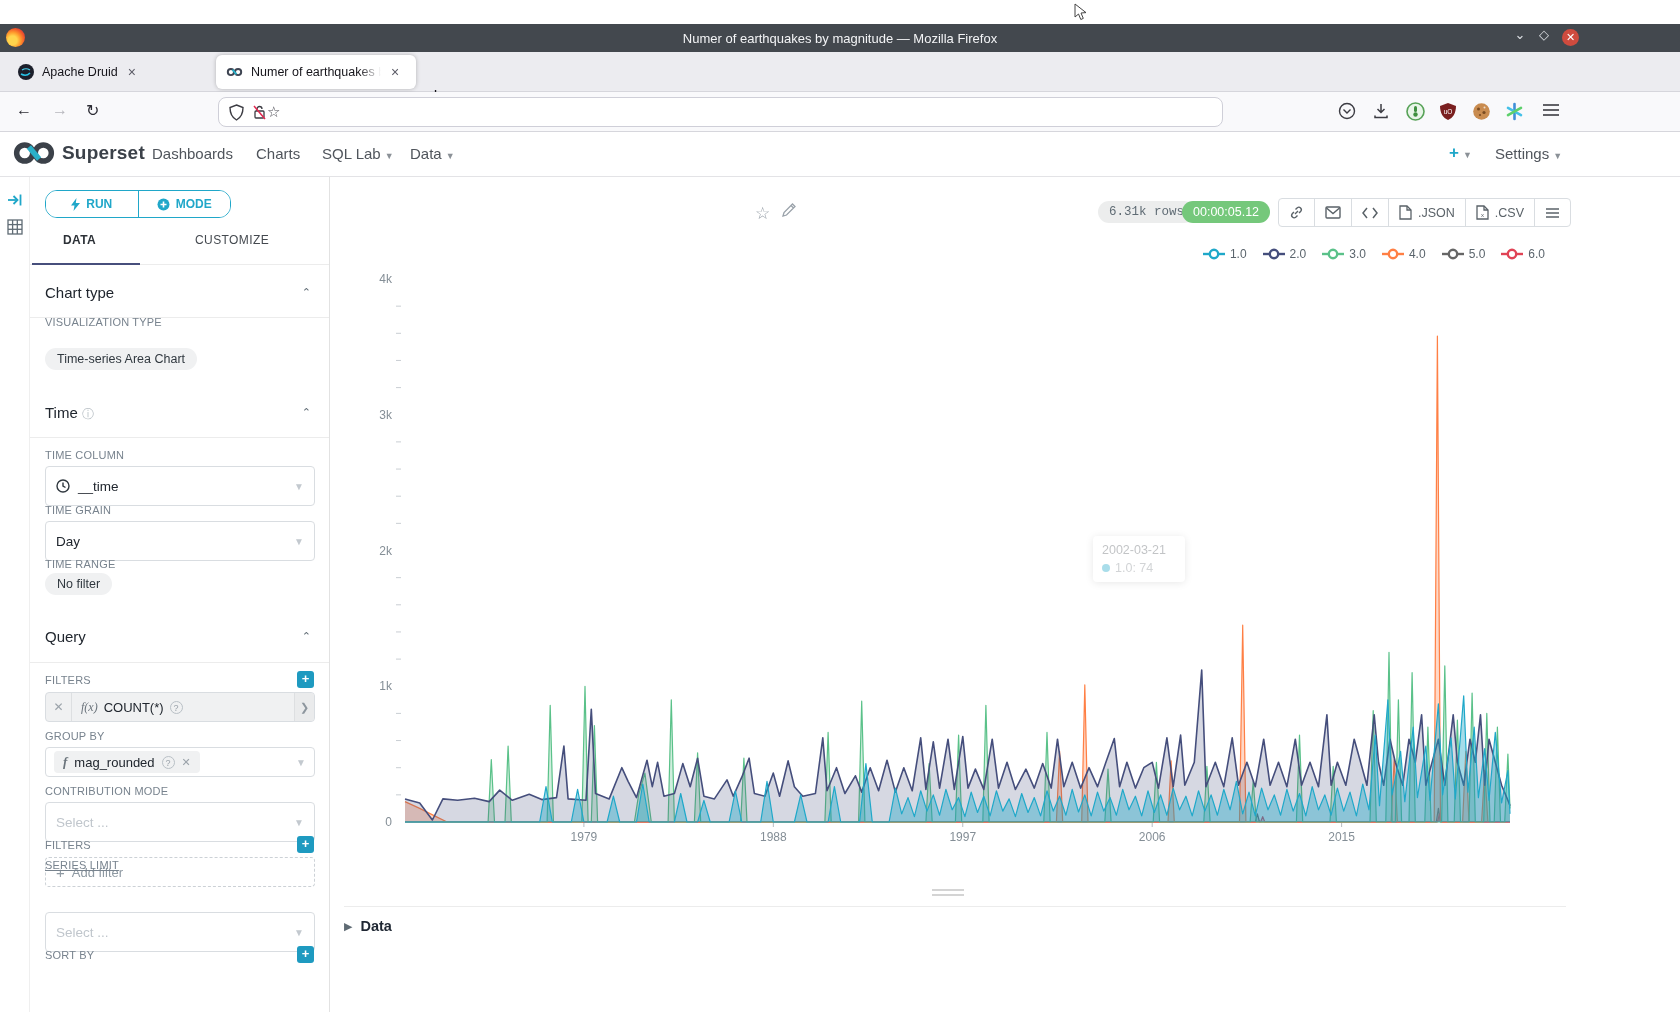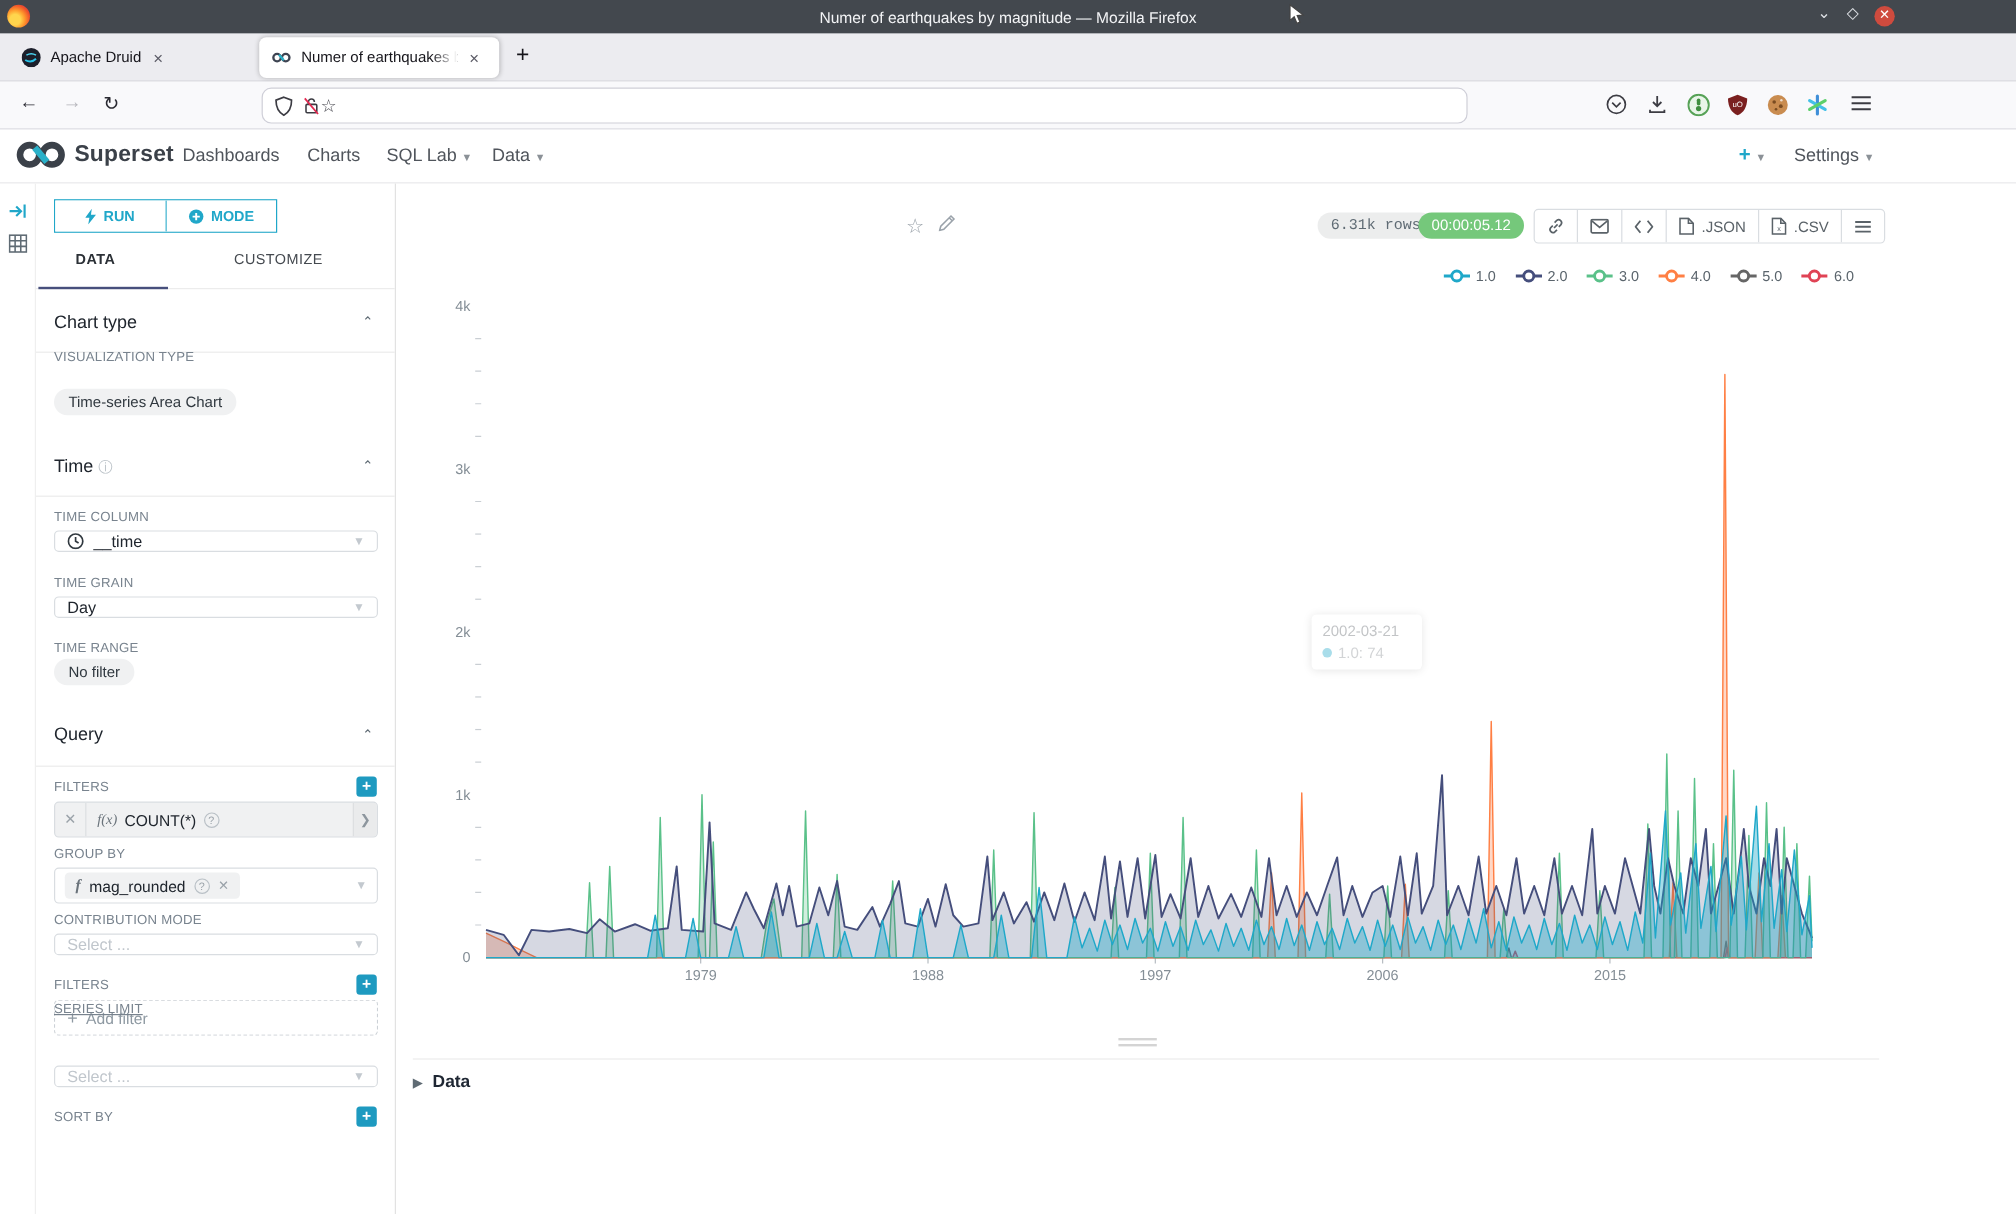--- a/index.html
+++ b/index.html
@@ -1,18 +1,18 @@
 <!DOCTYPE html>
 <html><head>
 <meta charset="utf-8">
 <style>
   html,body{margin:0;padding:0;background:#d8d8d8;}
   *{box-sizing:border-box;font-family:"Liberation Sans","DejaVu Sans",sans-serif;}
   #stage{position:relative;width:1680px;height:1012px;background:#fff;overflow:hidden;}
-  .abs{position:absolute;}
+  .abs{position:absolute;margin-top:24px;}
   
   #titlebar{left:0;top:0;width:1680px;height:28px;background:#43484e;display:flex;align-items:center;}
   #titlebar .wtitle{position:absolute;left:0;right:0;text-align:center;color:#f3f4f6;font-size:13px;}
   #ffx{position:absolute;left:6px;top:4px;width:19px;height:19px;border-radius:50%;
        background:radial-gradient(circle at 35% 65%,#ffd54d 0 25%,#ff9c2d 45%,#ef4f2a 70%,#b5306d 100%);}
   .winbtn{position:absolute;top:3px;color:#dfe2e6;font-size:13px;width:20px;text-align:center;}
   #win-close{background:#cf4b3e;color:#fff;border-radius:50%;width:17px;height:17px;line-height:16px;font-size:11px;top:5px;}
   #tabbar{left:0;top:28px;width:1680px;height:40px;background:#ececf0;border-bottom:1px solid #d6d6dc;}
   .tab{position:absolute;top:3px;height:34px;display:flex;align-items:center;padding:0 10px;border-radius:6px;}
   .tab .tlabel{font-size:12.5px;color:#15141a;margin-left:8px;white-space:nowrap;}
@@ -31,32 +31,32 @@
   
   #snav{left:0;top:108px;width:1680px;height:45px;background:#fff;border-bottom:1px solid #e3e3e6;}
   #snav .brand{position:absolute;left:12px;top:8px;display:flex;align-items:center;gap:6px;}
   #snav .brandname{font-size:19px;font-weight:700;color:#3b4149;letter-spacing:.2px;}
   .snav-item{position:absolute;top:13px;font-size:15px;color:#50555c;}
   .caret{font-size:9px;color:#8b9197;margin-left:4px;}
   #snav-plus{color:#20a7c9;font-weight:700;font-size:17px;}
   
   #rail{left:0;top:153px;width:30px;height:859px;background:#fff;border-right:1px solid #efefef;}
   #panel{left:30px;top:153px;width:300px;height:859px;background:#fff;border-right:1px solid #e2e2e2;overflow:hidden;}
-  .runsave{position:absolute;left:15px;top:13px;width:186px;height:28px;display:flex;border:1px solid #20a7c9;border-radius:0;overflow:hidden;justify-content:flex-end;}
+  .runsave{position:absolute;left:15px;top:13px;width:186px;height:28px;display:flex;border:1px solid #20a7c9;border-radius:12px;overflow:hidden;justify-content:flex-end;}
   .runsave>div{flex:1;display:flex;align-items:center;justify-content:center;gap:6px;color:#20a7c9;font-size:12px;font-weight:700;background:#fff;}
   .runsave>div:first-child{border-right:1px solid #20a7c9;}
   .ptab{position:absolute;top:56px;font-size:12px;font-weight:600;color:#2c3137;letter-spacing:.4px;}
   #ptab-underline{position:absolute;left:2px;top:86px;width:108px;height:2px;background:#474f7c;}
   #ptab-divider{position:absolute;left:0;top:87px;width:300px;height:1px;background:#ececec;}
   .sect-title{position:absolute;left:15px;font-size:15px;color:#20262e;}
   .sect-caret{position:absolute;right:18px;font-size:11px;color:#5f6b74;}
   .sect-div{position:absolute;left:0;width:300px;height:1px;background:#ececec;}
   .ctl-label{position:absolute;left:15px;font-size:11px;color:#78838e;letter-spacing:.2px;}
   .pill{position:absolute;left:15px;background:#f0f1f2;border-radius:12px;padding:4px 12px;font-size:12.5px;color:#30383f;}
-  .sel{position:absolute;left:15px;width:270px;height:18px;border:1px solid #d9dde1;border-radius:4px;background:#fff;display:flex;align-items:center;padding:0 10px;font-size:13.5px;color:#20262e;}
+  .sel{position:absolute;left:15px;width:270px;height:40px;border:1px solid #d9dde1;border-radius:4px;background:#fff;display:flex;align-items:center;padding:0 10px;font-size:13.5px;color:#20262e;}
   .sel .chev{margin-left:auto;color:#c3c9cf;font-size:10px;}
   .sel .ph{color:#c0c6cc;}
   .plusbtn{position:absolute;left:267px;width:17px;height:17px;background:#1e9ac0;border-radius:3px;color:#fff;font-size:13px;line-height:16px;text-align:center;font-weight:700;}
   .infoq{display:inline-block;width:13px;height:13px;border:1px solid #b9c0c6;border-radius:50%;color:#9aa2a9;font-size:9px;line-height:12px;text-align:center;}
   #metricbox{position:absolute;left:15px;top:515px;width:270px;height:30px;border:1px solid #d9dde1;border-radius:4px;display:flex;overflow:hidden;background:#f0f1f2;}
   #metricbox .mx{width:26px;display:flex;align-items:center;justify-content:center;color:#9aa2a9;border-right:1px solid #dddfe1;font-size:12px;}
   #metricbox .mmid{flex:1;display:flex;align-items:center;gap:6px;padding:0 9px;font-size:13px;color:#20262e;}
   #metricbox .mcaret{width:20px;display:flex;align-items:center;justify-content:center;color:#8d969e;border-left:1px solid #dddfe1;background:#eaebec;font-size:11px;}
   .fx{font-family:"Liberation Serif","DejaVu Serif",serif;font-style:italic;color:#6a737b;font-size:12px;}
   #groupbox{position:absolute;left:15px;top:570px;width:270px;height:30px;border:1px solid #d9dde1;border-radius:4px;background:#fff;display:flex;align-items:center;padding:0 8px;}

